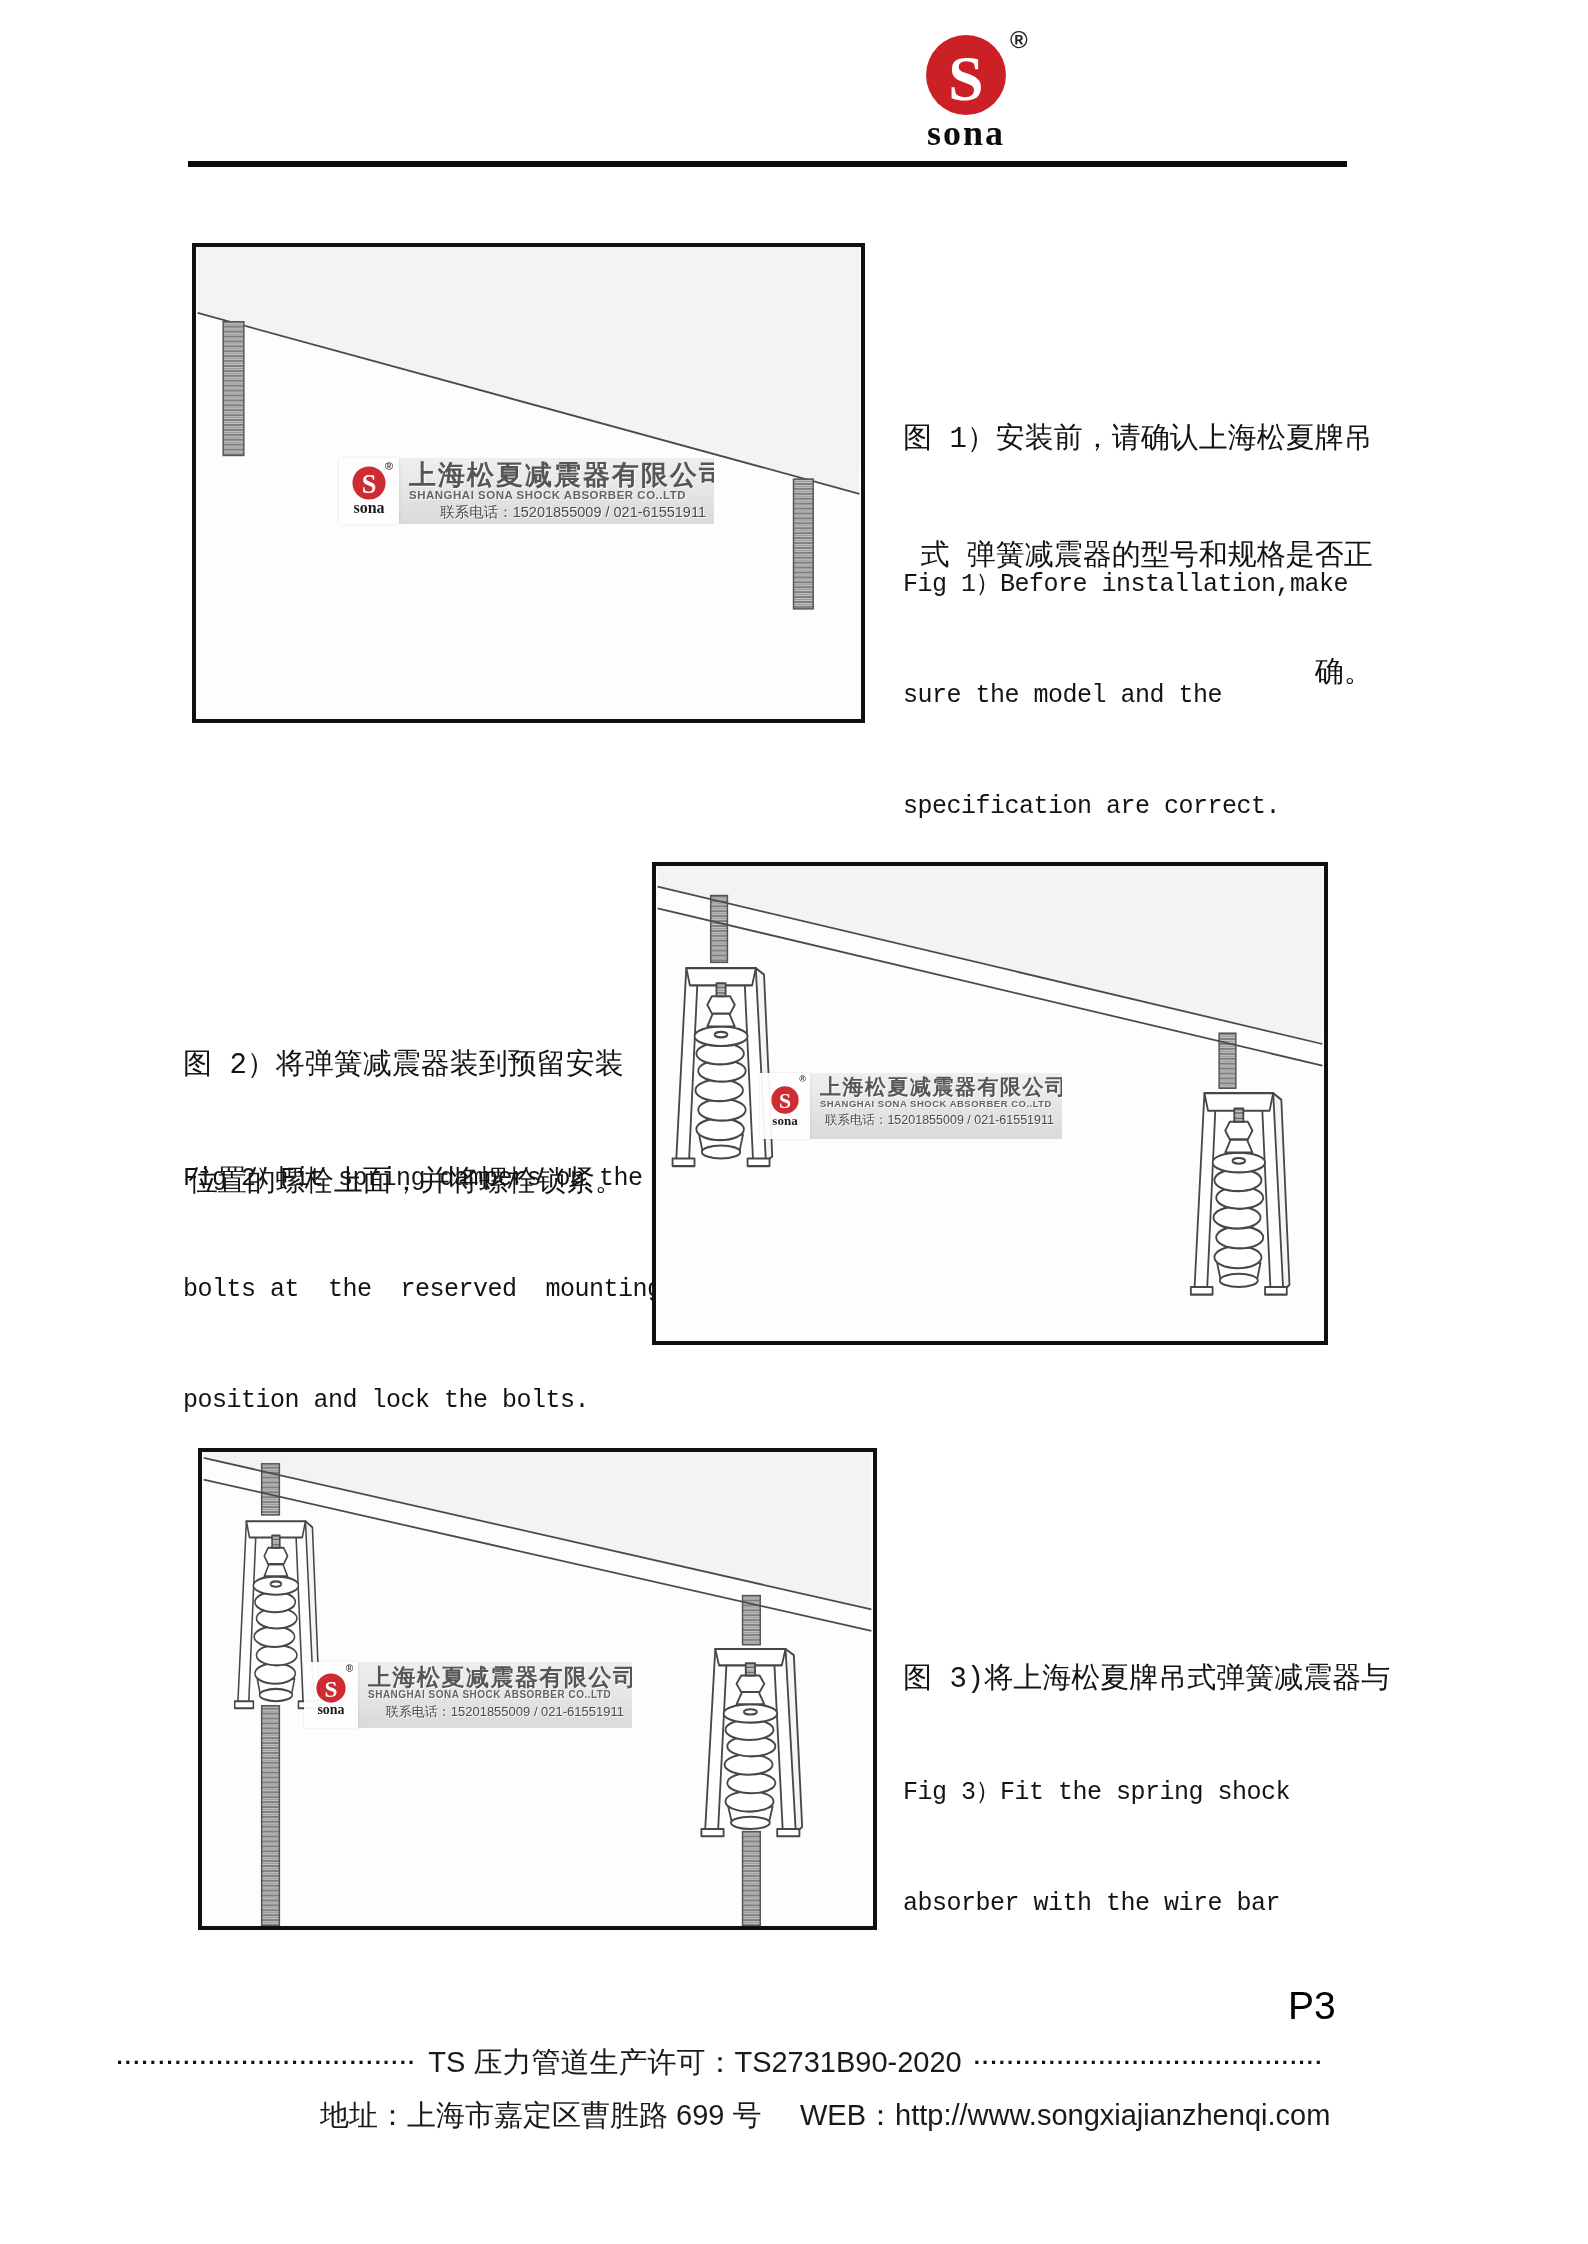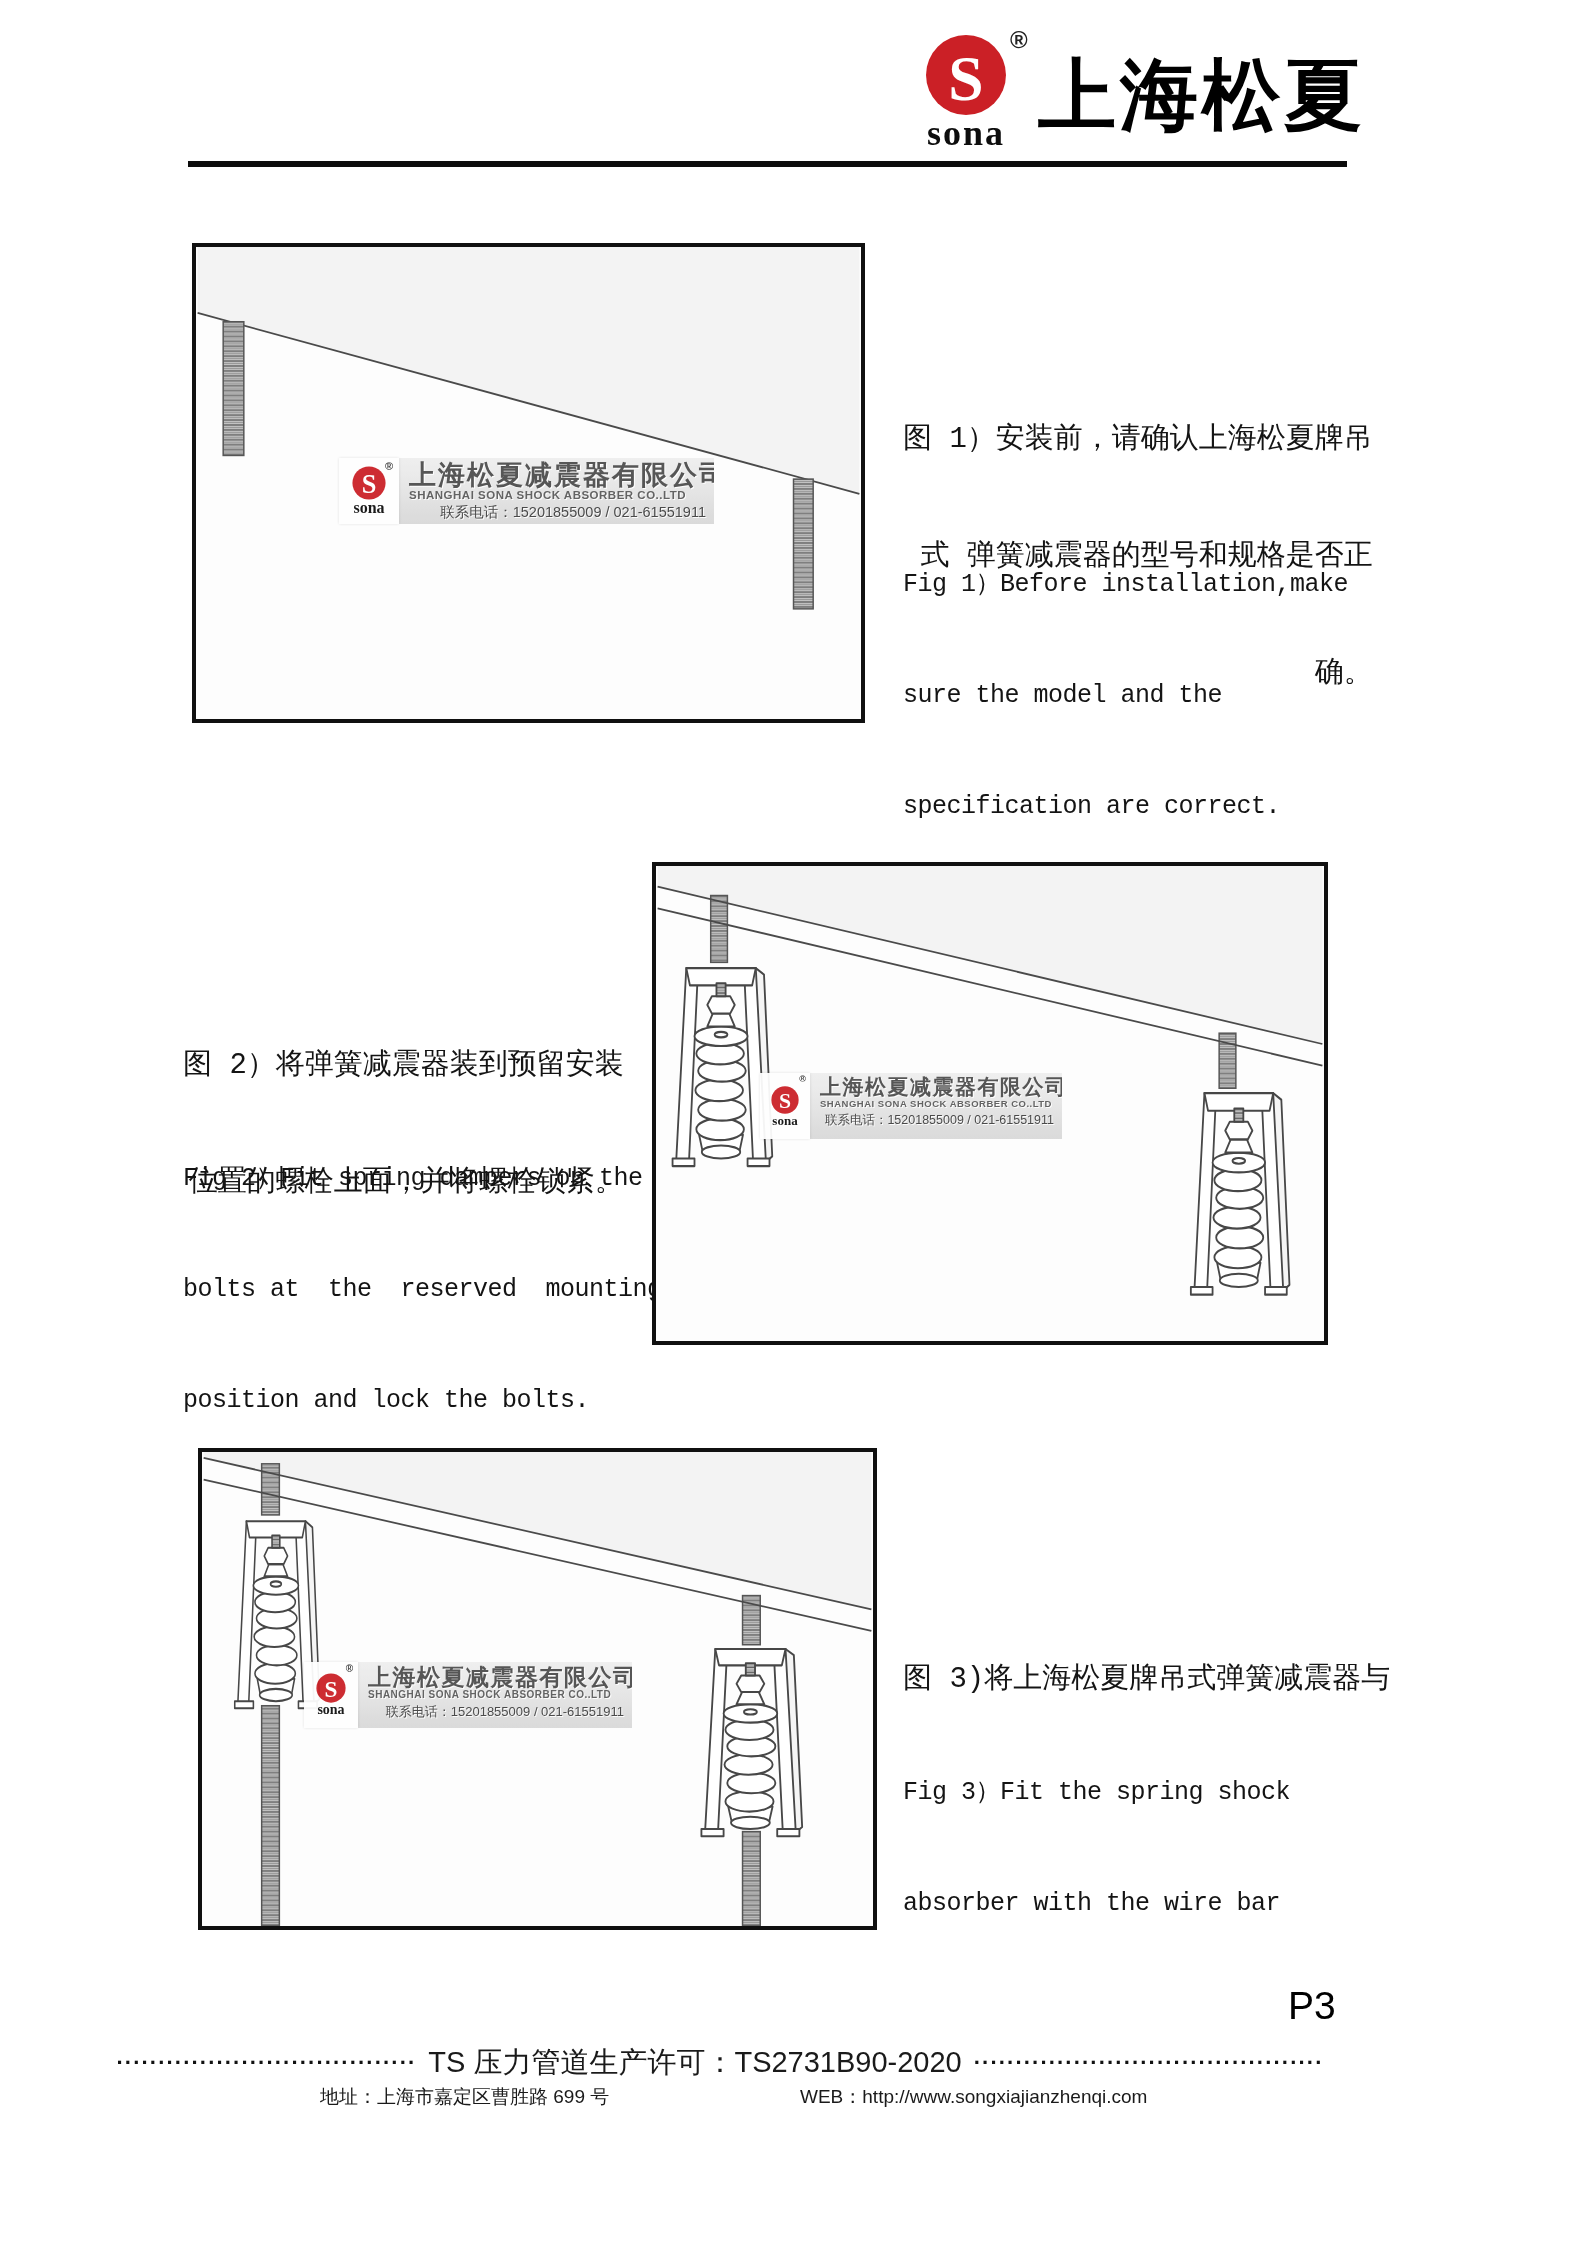--- a/index.html
+++ b/index.html
@@ -59,21 +59,21 @@
   .cap2-cn{left:183px;top:968px;} .cap2-en{left:183px;top:1086px;}
   .cap3-cn{left:903px;top:1582px;} .cap3-en{left:903px;top:1700px;}
 
   
   .pageno{position:absolute;left:1288px;top:1984px;font-size:39px;color:#000;}
   .footer{position:absolute;left:188px;top:2046px;width:1160px;color:#1a1a1a;}
   .f-line1{display:flex;align-items:center;justify-content:center;gap:12px;
            transform:translateX(-48px);height:34px;}
   .f-dots{font-size:22px;font-weight:bold;letter-spacing:1px;color:#111;line-height:1;}
   .f-lic{font-size:29px;white-space:nowrap;}
-  .f-line2{position:relative;height:36px;margin-top:4px;font-size:19px;}
+  .f-line2{position:relative;height:36px;margin-top:16px;font-size:29px;}
   .f-addr{position:absolute;left:132px;white-space:nowrap;}
   .f-web{position:absolute;left:612px;white-space:nowrap;}
 </style>
 </head>
 <body>
 
 <svg width="0" height="0" style="position:absolute" aria-hidden="true">
   <defs>
     <pattern id="thr" width="8" height="5" patternUnits="userSpaceOnUse">
       <rect width="8" height="5" fill="#c2c2c2"></rect>
@@ -104,21 +104,20 @@
 </svg>
 
 <div class="page">
 
   <svg class="hdr-mark" viewBox="0 0 80 80">
     <circle cx="40" cy="40" r="39" fill="#cb2026"></circle>
     <text x="40" y="64" text-anchor="middle" font-family="Liberation Serif,serif" font-weight="bold" font-size="62" fill="#ffffff">S</text>
   </svg>
   <div class="hdr-reg">®</div>
   <div class="hdr-word">sona</div>
-  <div class="hdr-cn">上海松夏</div>
   <div class="header-rule"></div>
 
   <div class="figbox fig1">
     <svg class="scene" viewBox="0 0 673 480">
       <polygon points="0,0 673,0 673,251 0,67" fill="#f3f3f3"></polygon>
       <line x1="0" y1="67" x2="673" y2="251" stroke="#4a4a4a" stroke-width="1.8"></line>
       <rect x="26" y="76" width="21" height="136" fill="url(#thr)" stroke="#555" stroke-width="1.5"></rect>
       <rect x="606" y="236" width="20" height="132" fill="url(#thr)" stroke="#555" stroke-width="1.5"></rect>
     </svg>
     <div class="wm wm1">

